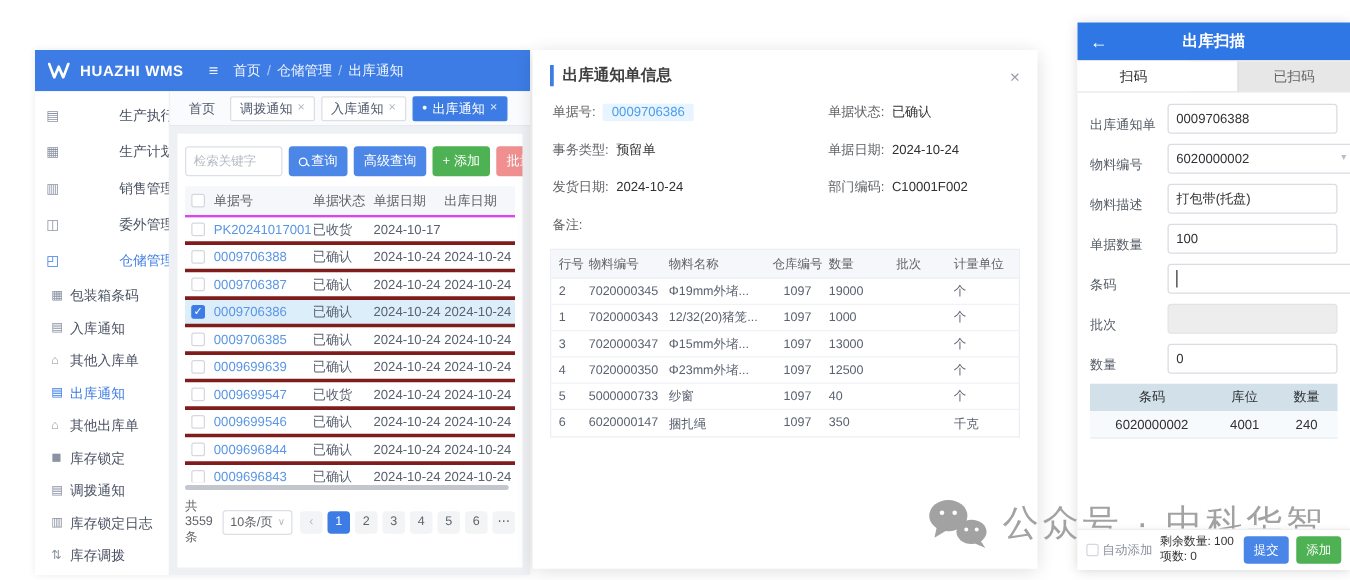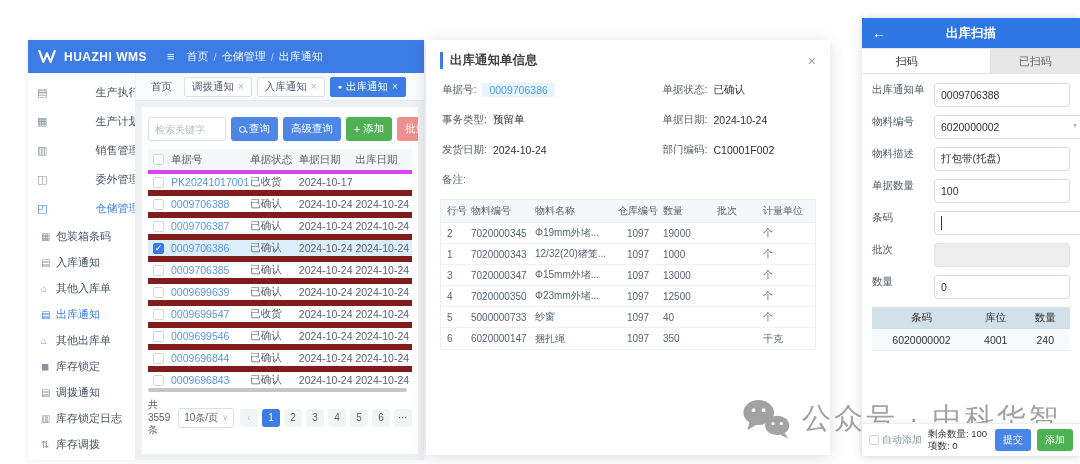--- a/index.html
+++ b/index.html
@@ -46,23 +46,23 @@
   .btn { height:24px; border:none; border-radius:3px; color:#fff; font-size:10.5px; padding:0 8px;
          display:flex; align-items:center; gap:3px; cursor:pointer; white-space:nowrap;
          font-family:"Liberation Sans",sans-serif; }
   .btn.blue { background:#4c87e8; }
   .btn.green { background:#4eb153; }
   .btn.red { background:#f08f8f; }
   .mag { width:7px; height:7px; border:1.3px solid #fff; border-radius:50%; position:relative; display:inline-block; }
   .mag::after { content:""; position:absolute; width:4px; height:1.3px; background:#fff; transform:rotate(45deg); right:-3px; bottom:-1px; }
 
   .gtable { font-size:10.5px; color:#5a6270; }
-  .ghead { display:flex; background:#f5f7fa; border-bottom:4px solid #d946ef; height:25px; align-items:center; color:#606266; }
+  .ghead { display:flex; background:#f5f7fa; border-bottom:2px solid #d946ef; height:25px; align-items:center; color:#606266; }
   .trows { height:212px; overflow:hidden; }
-  .trow { display:flex; align-items:center; height:22px; border-bottom:6px solid #7f1d1d; background:#fff; }
+  .trow { display:flex; align-items:center; height:22px; border-bottom:3px solid #7f1d1d; background:#fff; }
   .trow.sel { background:#ddeefb; }
   .c0 { width:26px; display:flex; justify-content:center; }
   .c1 { width:100px; padding-left:2px; }
   .c2 { width:60px; }
   .c3 { width:70px; }
   .c4 { width:70px; white-space:nowrap; }
   .link { color:#5a96e3; cursor:pointer; }
   .cb { width:11px; height:11px; border:1px solid #d4d8de; border-radius:2px; background:#fff; display:inline-flex;
         align-items:center; justify-content:center; cursor:pointer; }
   .cb.checked { background:#3d7ce5; border-color:#3d7ce5; color:#fff; font-size:9px; }
@@ -98,21 +98,21 @@
   .panel { position:absolute; left:862px; top:18px; width:218px; height:438px; background:#fff;
            box-shadow:0 1px 10px rgba(0,0,0,.15); }
   .p-head { height:30px; background:#2e77e5; color:#fff; display:flex; align-items:center; justify-content:center;
             position:relative; font-size:12.5px; font-weight:bold; }
   .p-back { position:absolute; left:10px; font-size:14px; font-weight:normal; cursor:pointer; }
   .p-tabs { display:flex; height:26px; border:1px solid #e3e3e3; border-left:none; border-right:none; font-size:11px;gap:38px; }
   .p-tab { flex:1; display:flex; align-items:center; justify-content:center; cursor:pointer; }
   .p-tab.on { background:#fff; color:#303133; }
   .p-tab.off { background:#e7e7e7; color:#666; border-left:1px solid #ddd; }
   .p-form { padding:9px 10px 0 10px; }
-  .p-row { display:flex; align-items:flex-start; margin-bottom:8px; }
+  .p-row { display:flex; align-items:flex-end; margin-bottom:8px; }
   .p-lab { width:62px; font-size:10.5px; color:#555c66; flex:0 0 auto; }
   .p-inp { flex:1; height:24px; border:1px solid #d9dce3; border-radius:3px; font-size:10.5px; padding:0 6px;
            color:#303133; min-width:0; background:#fff; }
   .p-inp.dis { background:#ededed; border-color:#e3e3e3; }
   .p-half2 { flex:0 0 38%; margin-left:4px; }
   .selwrap { position:relative; flex:1; display:flex; }
   .selwrap .caret { position:absolute; right:6px; top:6px; color:#b6bcc6; font-size:8px; }
   .cursorline { position:relative; }
   .cursorline::after { content:""; position:absolute; left:7px; top:5px; width:1px; height:14px; background:#333; }
   .p-table { margin:2px 10px 0 10px; font-size:10.5px; }

